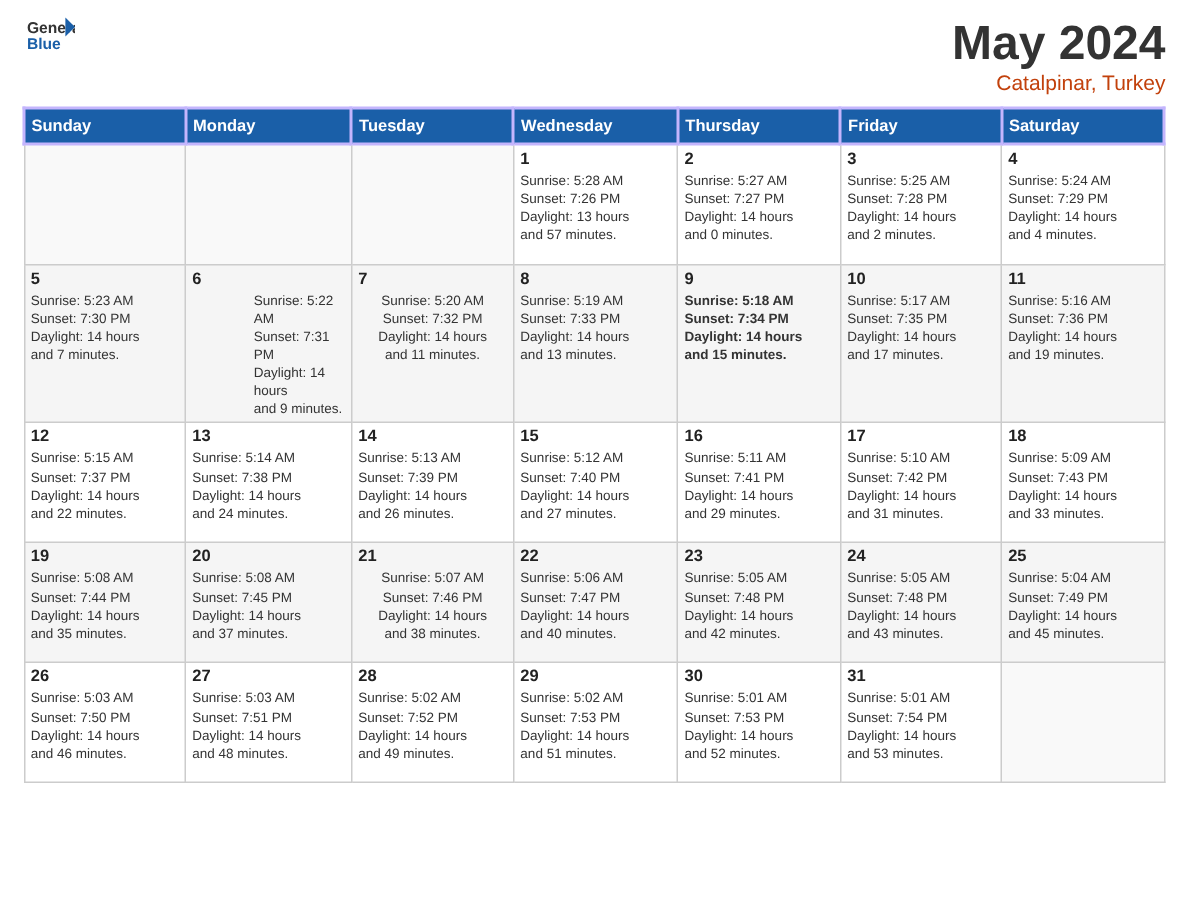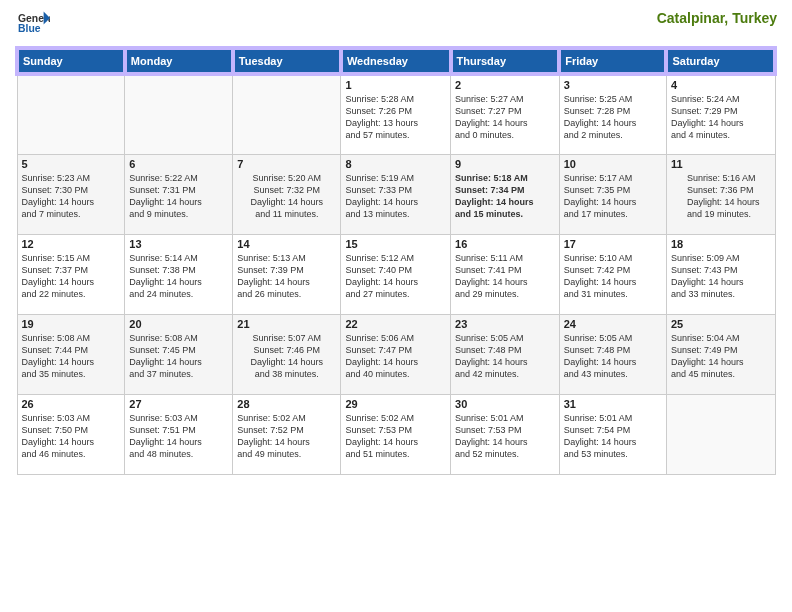--- a/index.html
+++ b/index.html
@@ -34,35 +34,34 @@
     .title-block {
       text-align: right;
     }
     .title-month {
       font-size: 32px;
       font-weight: bold;
       color: #333;
     }
     .title-location {
       font-size: 14px;
-      color: #4d7c0f;
-      font-weight: bold;
+      color: #c2410c;
     }
     table {
       width: 100%;
       border-collapse: collapse;
       font-size: 10px;
     }
     thead tr th {
       background-color: #1a5fa8;
       color: #fff;
       text-align: left;
       padding: 5px 4px;
       font-size: 11px;
-      border: 4px solid #c4b5fd;
+      border: 2px solid #c4b5fd;
     }
     tbody tr td {
       border: 1px solid #ccc;
       vertical-align: top;
       padding: 3px 4px;
       width: 113px;
       height: 80px;
       background: #fff;
     }
     tbody tr:nth-child(even) td {
@@ -92,20 +91,21 @@
 <div class="container">
   <div class="header">
     <div class="logo">
       <svg class="logo-icon" viewBox="0 0 40 35" xmlns="http://www.w3.org/2000/svg">
         <text x="0" y="15" font-size="13" font-weight="bold" fill="#333">General</text>
         <text x="0" y="28" font-size="13" font-weight="bold" fill="#1a5fa8">Blue</text>
         <polygon points="32,2 40,10 32,18" fill="#1a5fa8"></polygon>
       </svg>
     </div>
     <div class="title-block">
+      <div class="title-month">May 2024</div>
       <div class="title-location">Catalpinar, Turkey</div>
     </div>
   </div>
 
   <table>
     <thead>
       <tr>
         <th>Sunday</th>
         <th>Monday</th>
         <th>Tuesday</th>
@@ -152,21 +152,21 @@
         <tr>
           <td>
             <div class="day-number">5</div>
             <div class="day-info" style="white-space: pre-line;">Sunrise: 5:23 AM
 Sunset: 7:30 PM
 Daylight: 14 hours
 and 7 minutes.</div>
           </td>
           <td>
             <div class="day-number">6</div>
-            <div class="day-info" style="white-space: pre-line;">Sunrise: 5:22 AM
+            <div class="day-info" style="white-space: pre-line; margin-left: 41px;">Sunrise: 5:22 AM
 Sunset: 7:31 PM
 Daylight: 14 hours
 and 9 minutes.</div>
           </td>
           <td>
             <div class="day-number">7</div>
             <div class="day-info" style="white-space: pre-line; text-align: center;">Sunrise: 5:20 AM
 Sunset: 7:32 PM
 Daylight: 14 hours
 and 11 minutes.</div>
@@ -187,21 +187,21 @@
           </td>
           <td>
             <div class="day-number">10</div>
             <div class="day-info" style="white-space: pre-line;">Sunrise: 5:17 AM
 Sunset: 7:35 PM
 Daylight: 14 hours
 and 17 minutes.</div>
           </td>
           <td>
             <div class="day-number">11</div>
-            <div class="day-info" style="white-space: pre-line; margin-left: 16px;">Sunrise: 5:16 AM
+            <div class="day-info" style="white-space: pre-line;">Sunrise: 5:16 AM
 Sunset: 7:36 PM
 Daylight: 14 hours
 and 19 minutes.</div>
           </td>
         </tr>
         <tr>
           <td>
             <div class="day-number">12</div>
             <div class="day-info" style="white-space: pre-line;">Sunrise: 5:15 AM
 Sunset: 7:37 PM

